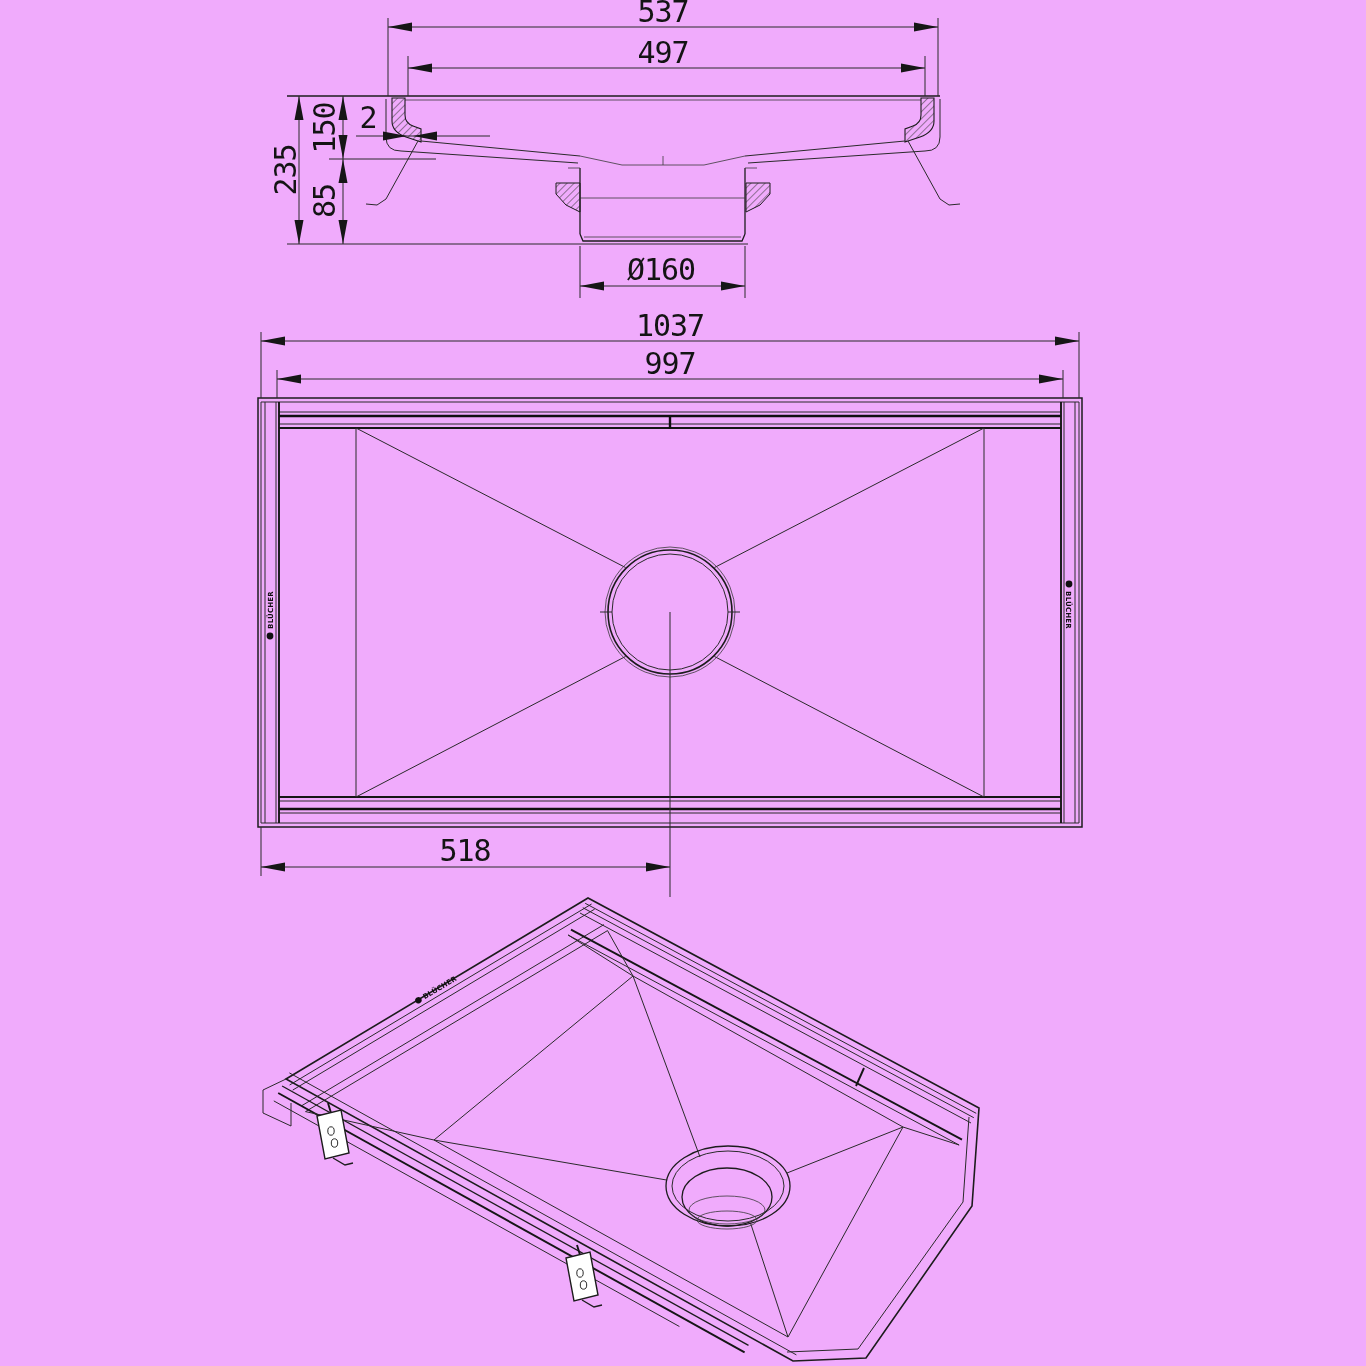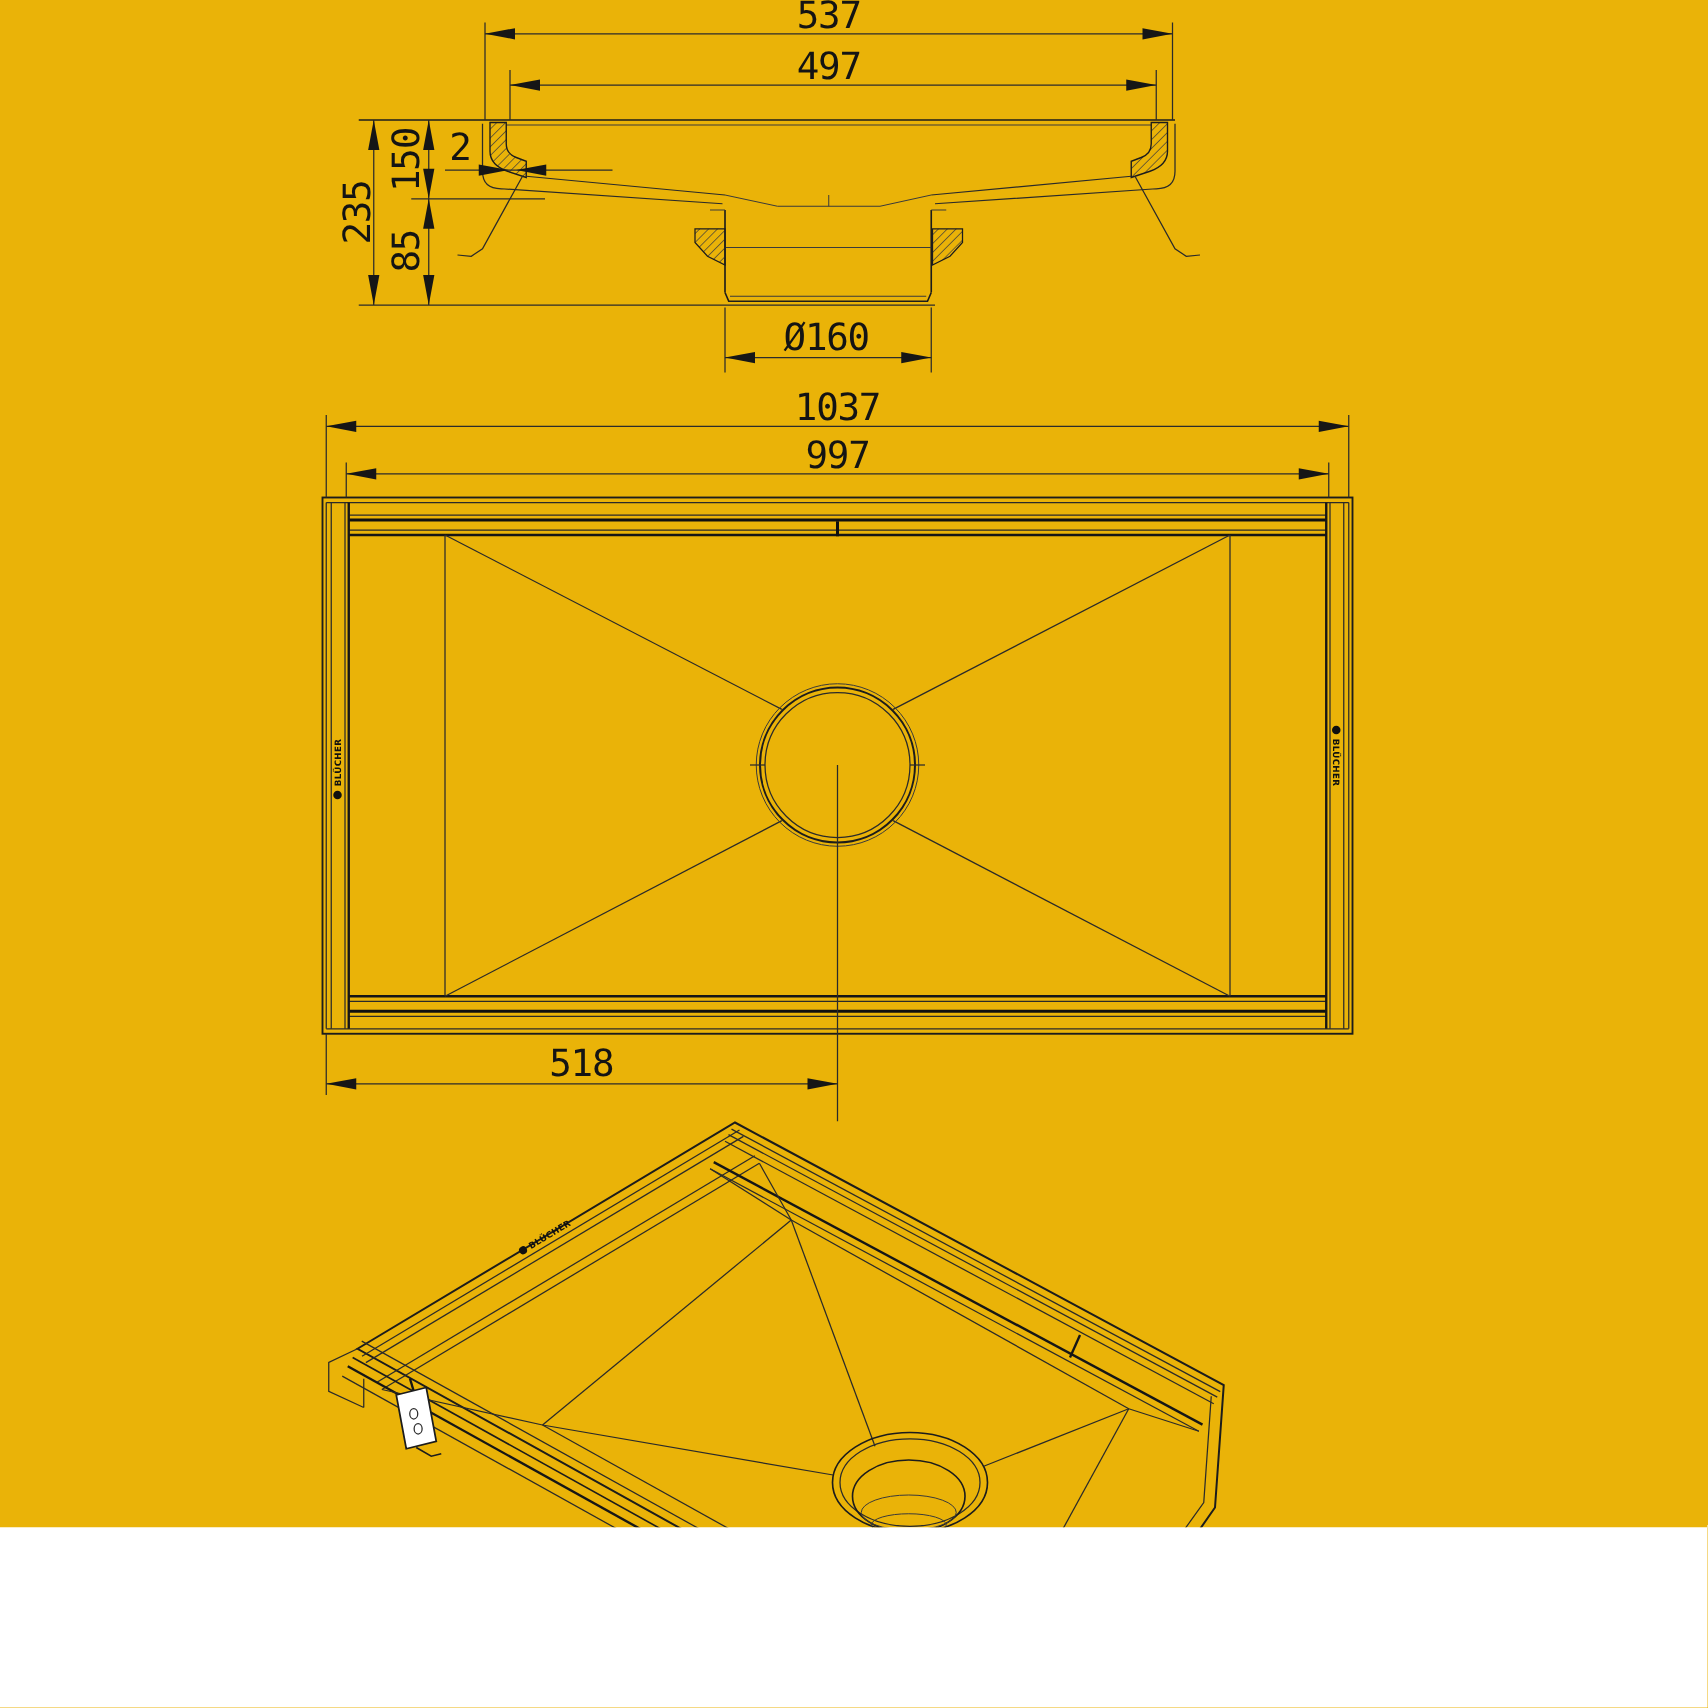--- a/index.html
+++ b/index.html
@@ -1,16 +1,16 @@
 <!DOCTYPE html>
 <html><head>
 <meta charset="utf-8">
 <style>
   html,body{margin:0;padding:0;background:#ffffff;}
-  .page{width:1366px;height:1222px;position:relative;background:#eab308;overflow:hidden;}
+  .page{width:1366px;height:1366px;position:relative;background:#f0abfc;overflow:hidden;}
   svg{display:block;}
   .ln-main{stroke:#1c1c1c;stroke-width:1.6;fill:none;}
   .ln-med{stroke:#1c1c1c;stroke-width:1.3;fill:none;}
   .ln{stroke:#2a2a2a;stroke-width:1;fill:none;}
   .ln-thin{stroke:#3a3a3a;stroke-width:0.8;fill:none;}
   .ln-thick{stroke:#101010;stroke-width:2.4;fill:none;}
   .ln-b2{stroke:#161616;stroke-width:1.9;fill:none;}
   .dim{stroke:#2b2b2b;stroke-width:1;fill:none;}
   .arr{fill:#161616;stroke:none;}
   .dimtxt{font-family:"DejaVu Sans Mono",monospace;font-size:30px;fill:#141414;letter-spacing:-1px;}

